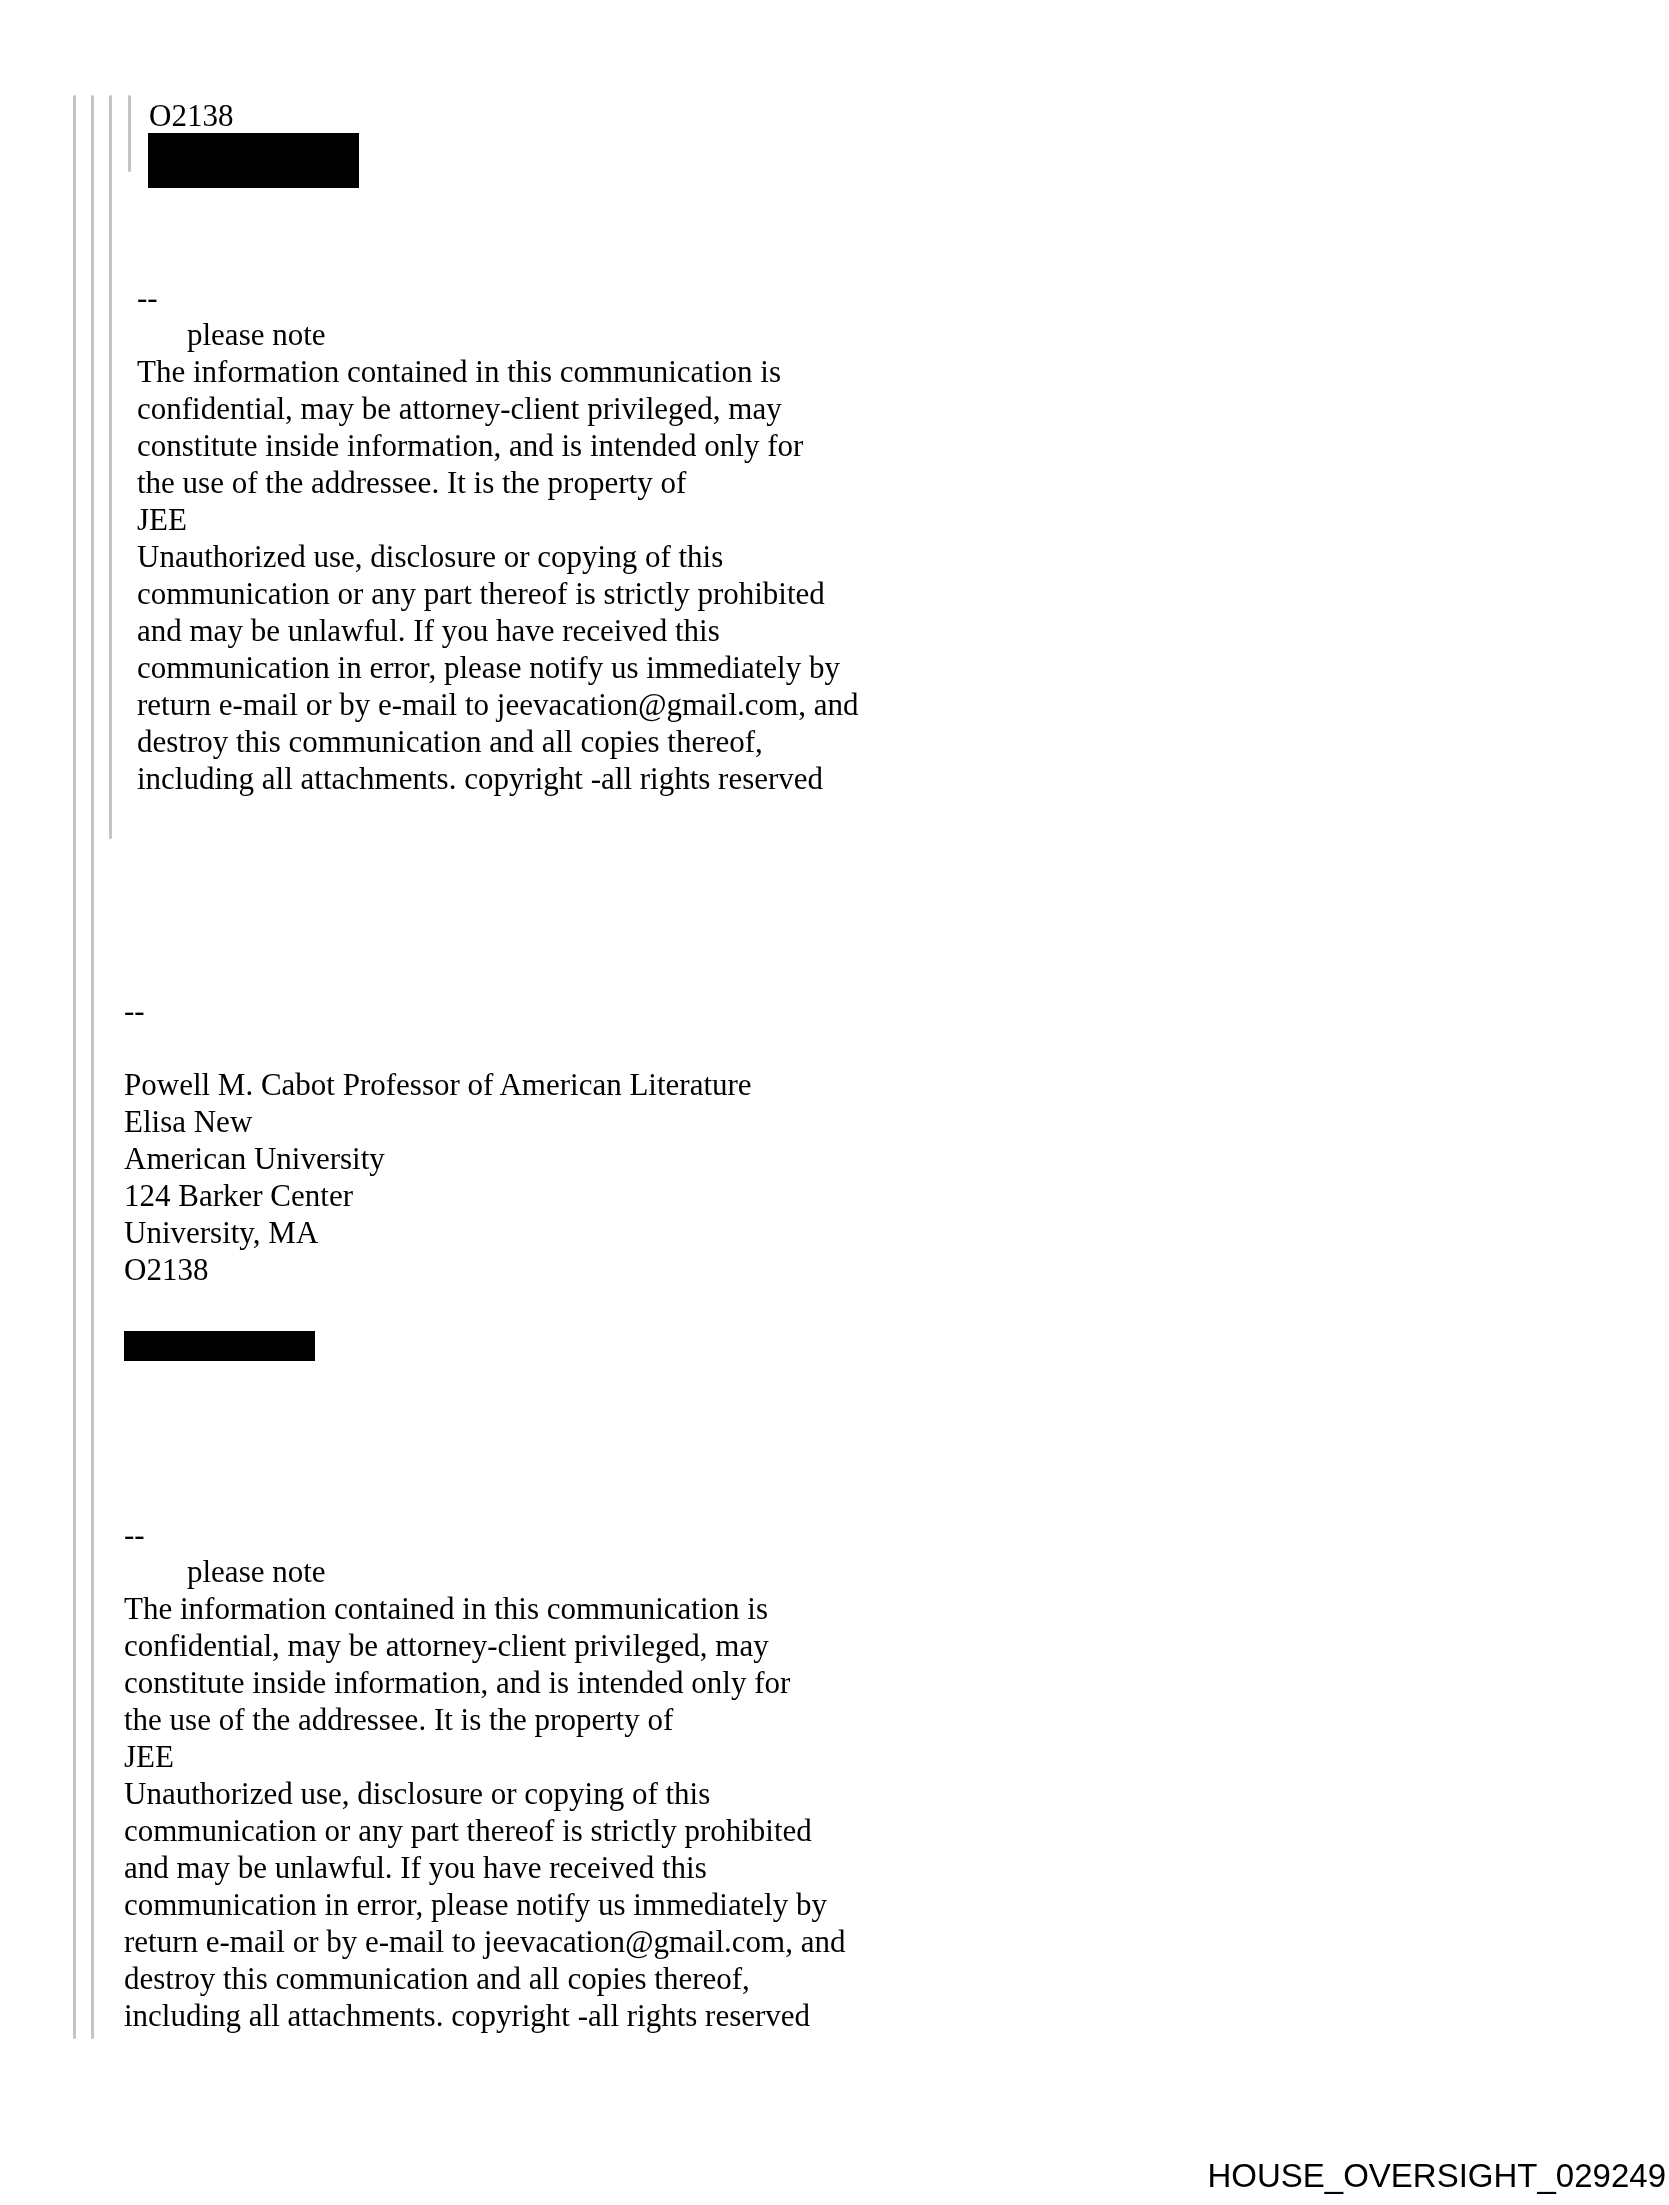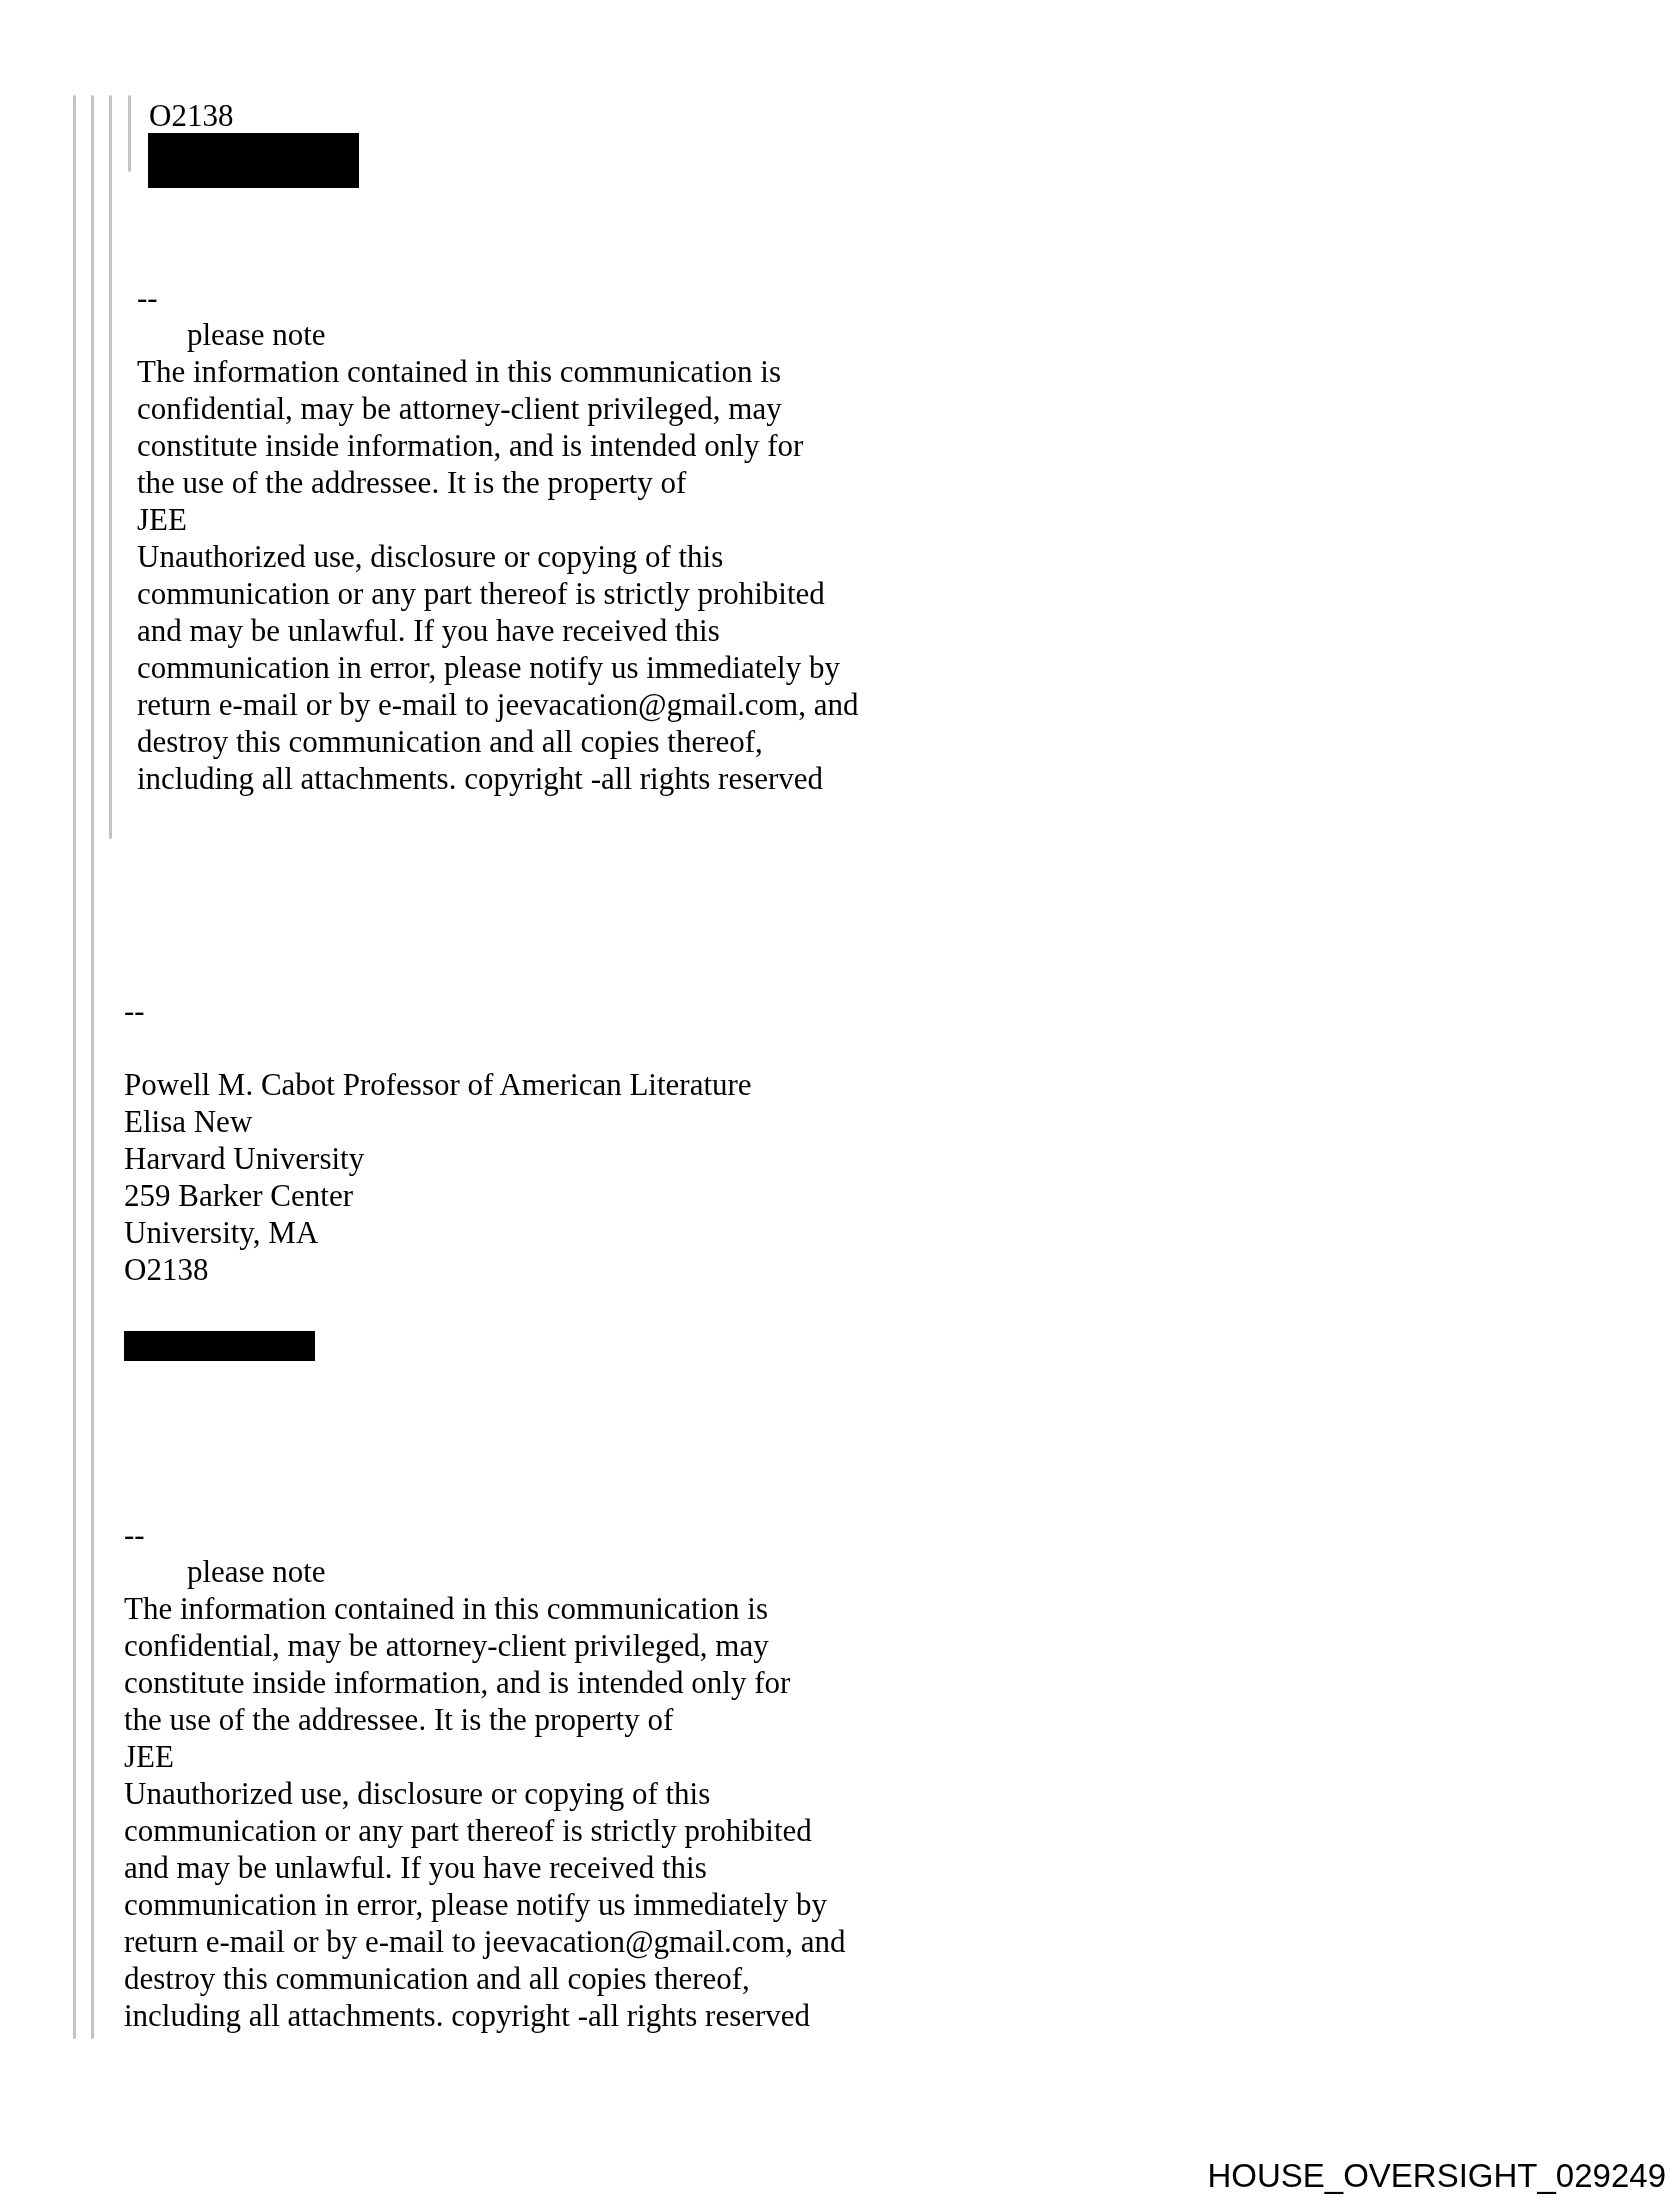--- a/index.html
+++ b/index.html
@@ -92,22 +92,22 @@
     <div class="line">return e-mail or by e-mail to jeevacation@gmail.com, and</div>
     <div class="line">destroy this communication and all copies thereof,</div>
     <div class="line">including all attachments. copyright -all rights reserved</div>
   </div>
 
   <div class="block block-sig">
     <div class="line">--</div>
     <div class="line blank"></div>
     <div class="line">Powell M. Cabot Professor of American Literature</div>
     <div class="line">Elisa New</div>
-    <div class="line">Harvard University</div>
-    <div class="line">259 Barker Center</div>
+    <div class="line">American University</div>
+    <div class="line">124 Barker Center</div>
     <div class="line">University, MA</div>
     <div class="line">O2138</div>
   </div>
   <div class="redact redact-b"></div>
 
   <div class="block block-d2">
     <div class="line">--</div>
     <div class="line indent">please note</div>
     <div class="line">The information contained in this communication is</div>
     <div class="line">confidential, may be attorney-client privileged, may</div>

